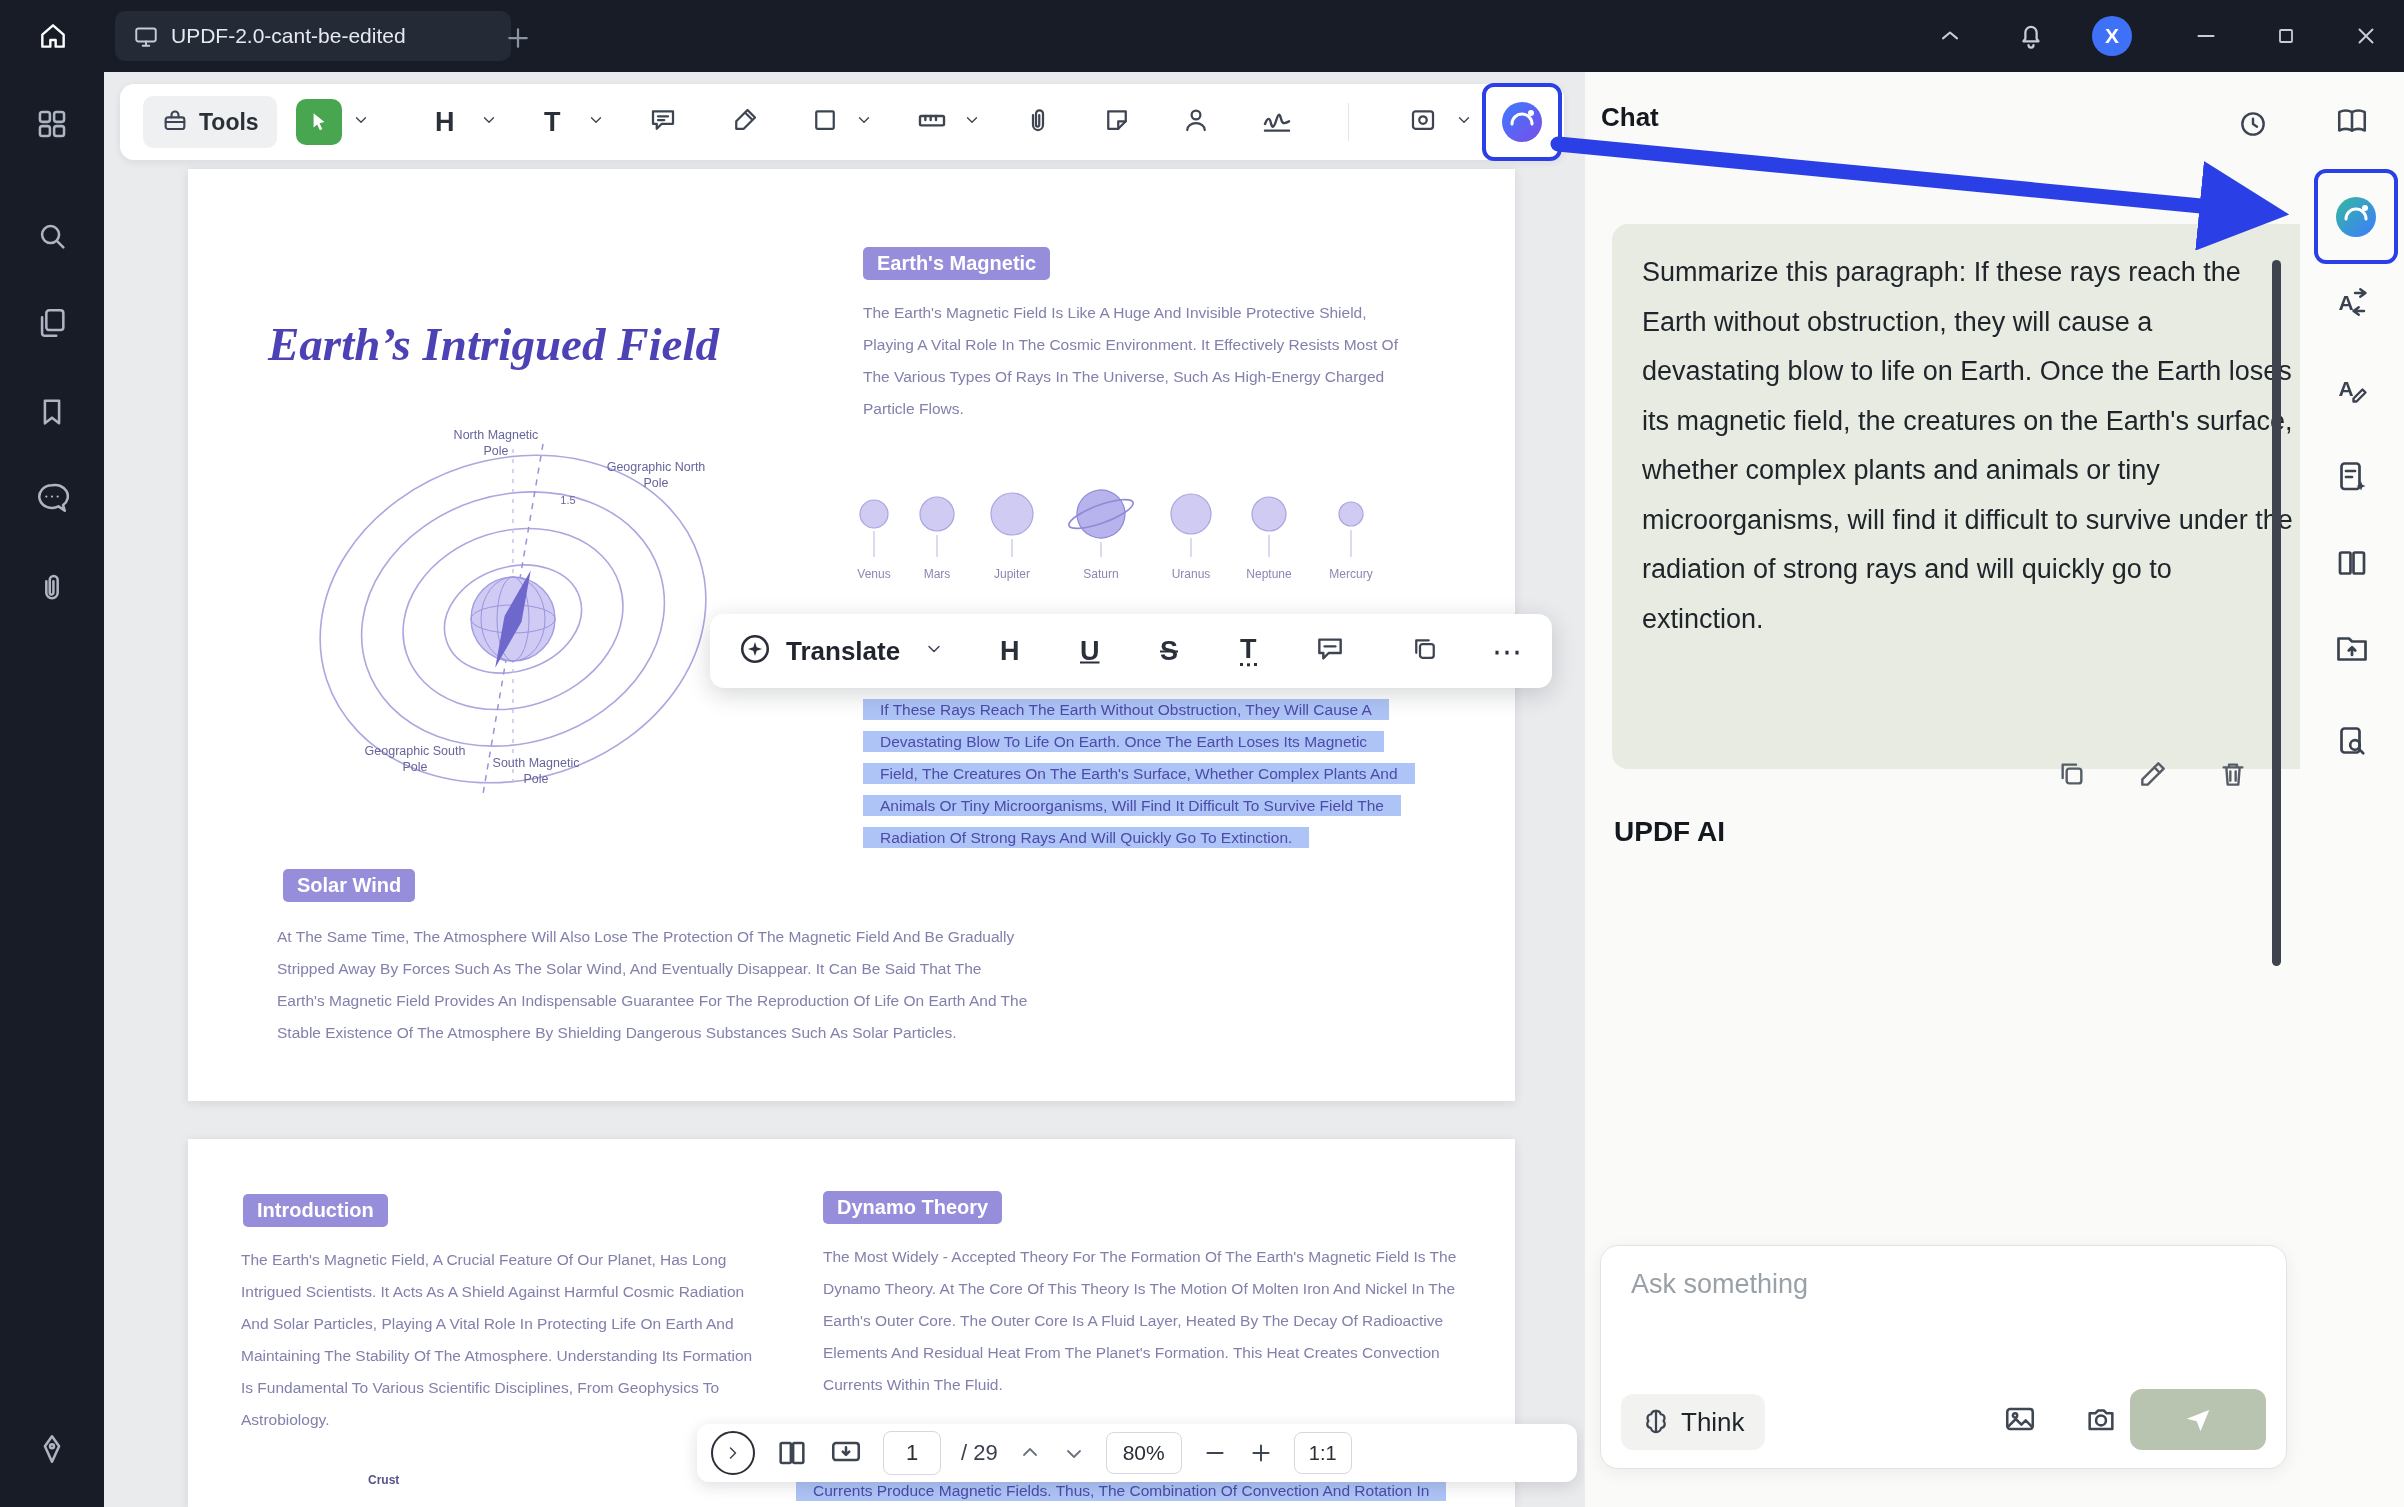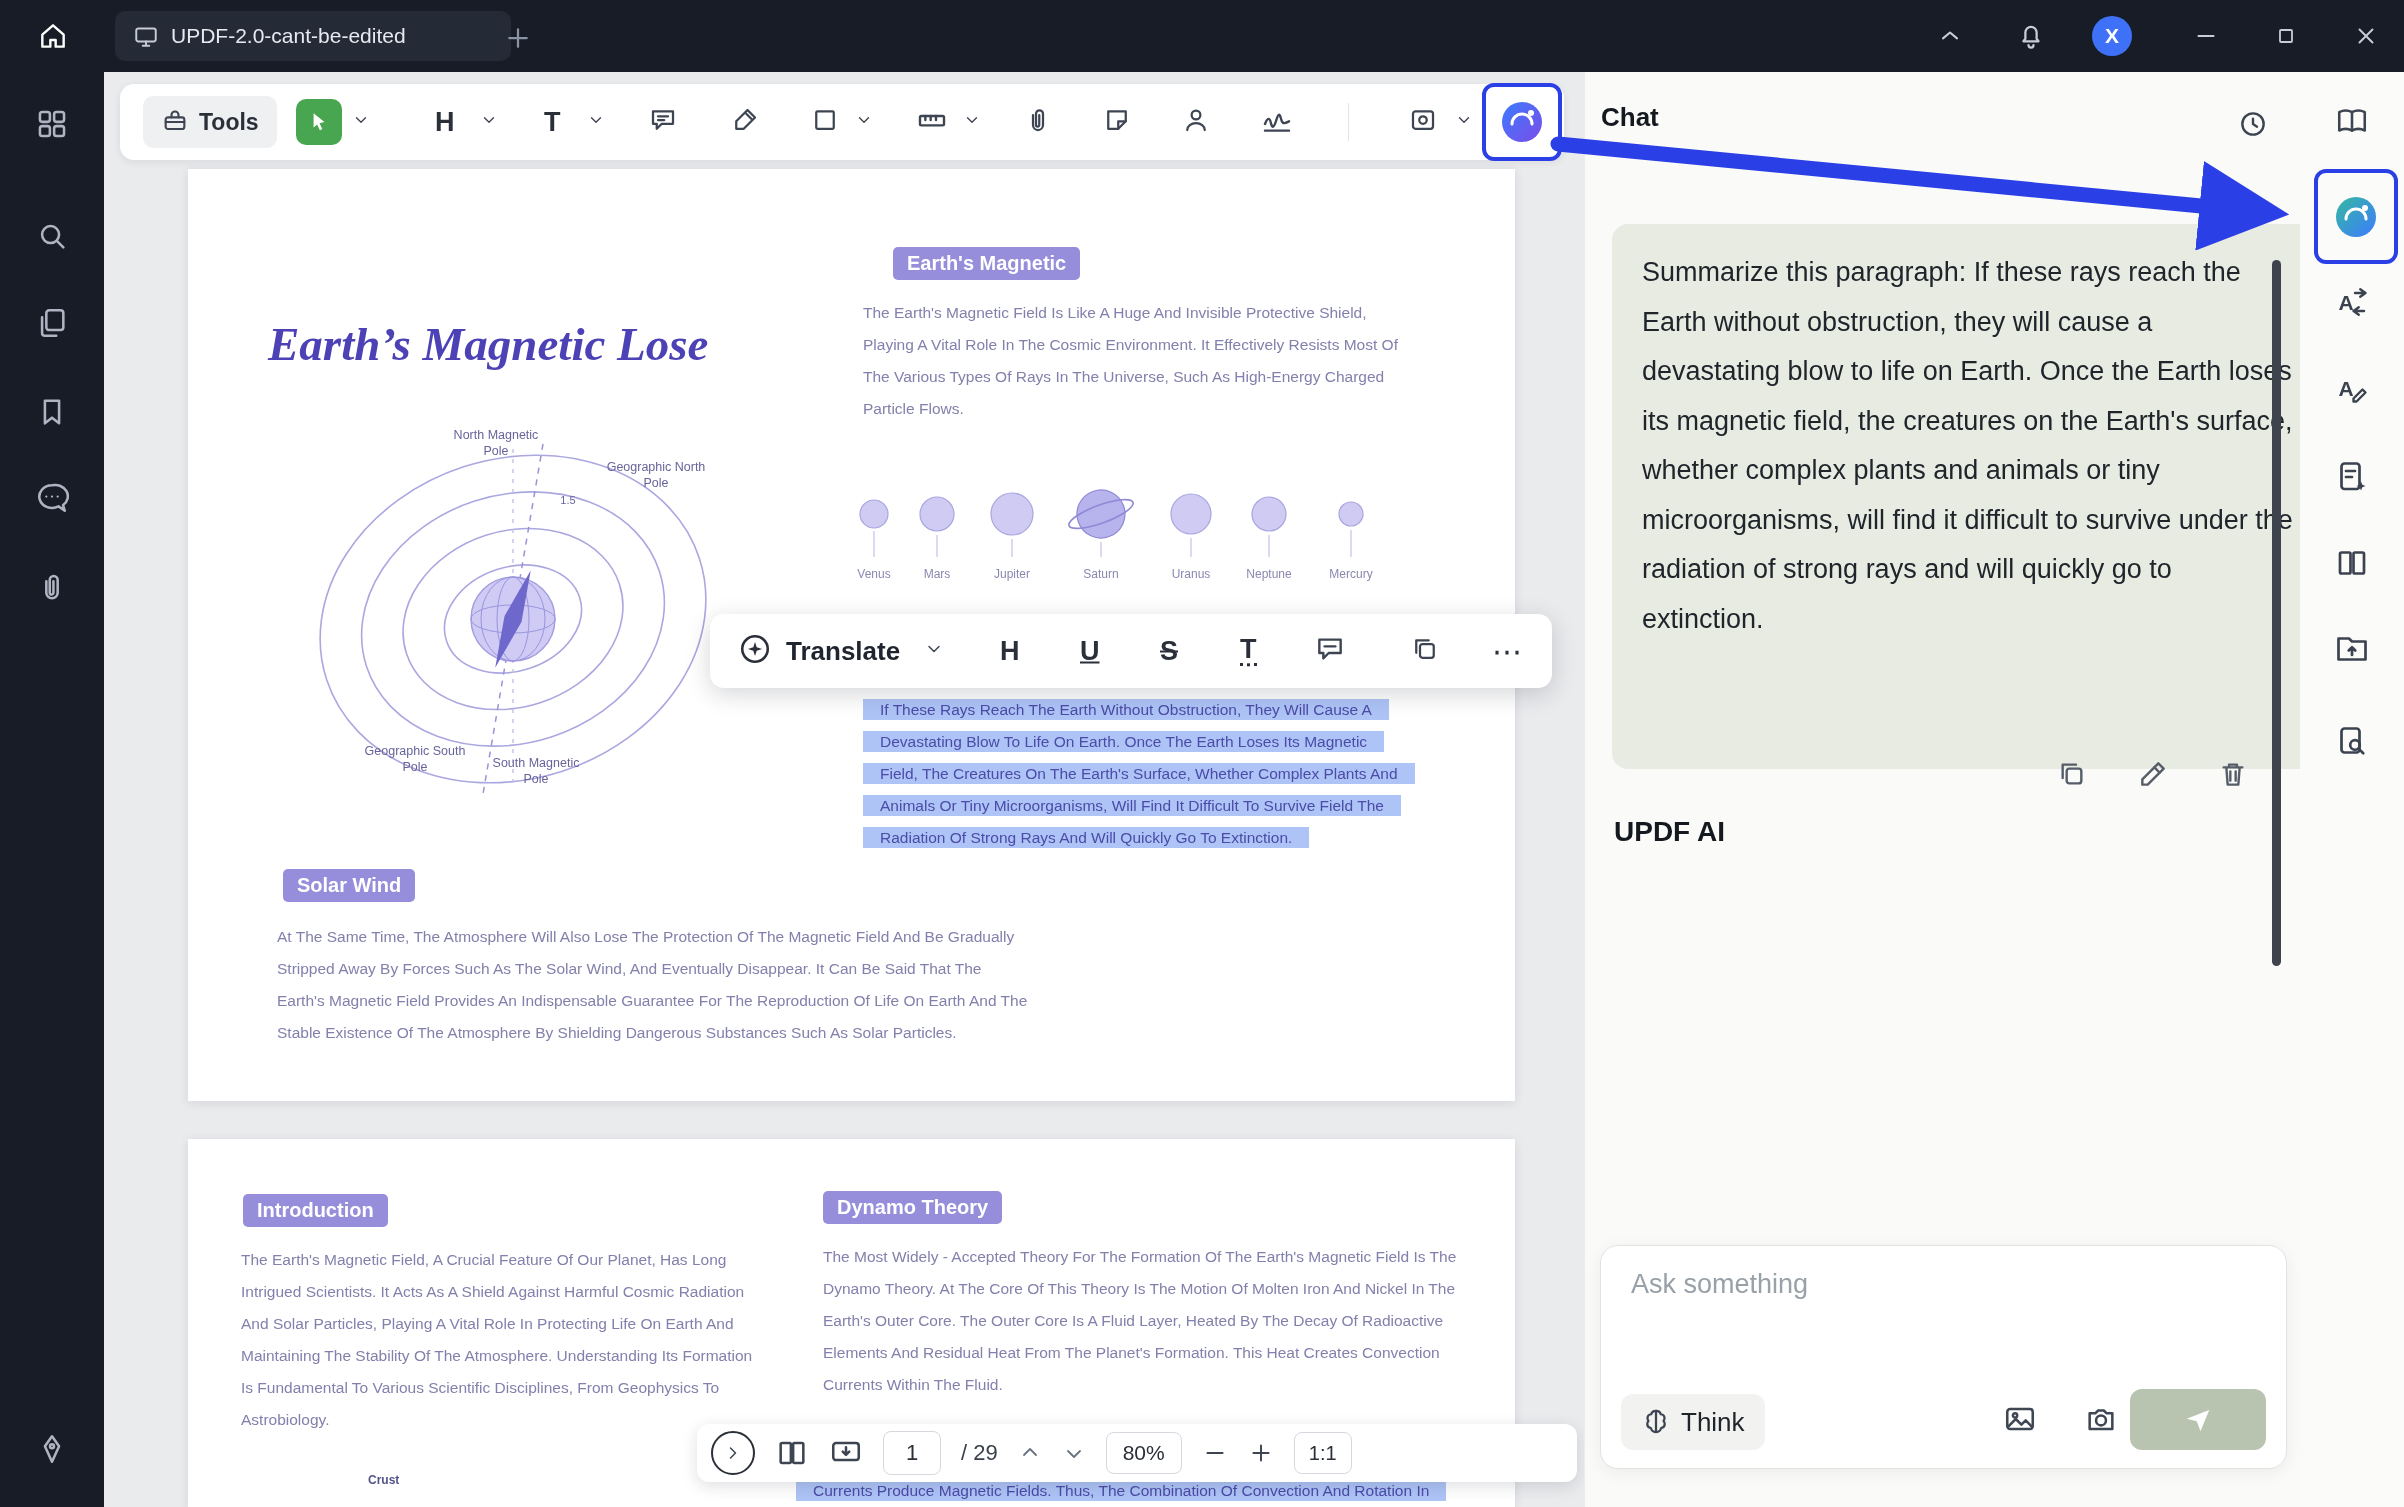--- a/index.html
+++ b/index.html
@@ -148,21 +148,21 @@
       <svg class="ic ic-light" width="34" height="34" viewBox="0 0 24 24">
           <path d="M12 3 L17 10 L12 21 L7 10 Z"></path>
           <circle cx="12" cy="10" r="1.4"></circle>
         </svg>
     </div>
   </div>
 
   <div class="a content">
 
     <div class="page" style="left:84px;top:97px;width:1327px;height:932px;">
-      <div class="a" style="left:80px;top:148px;font-family:'Liberation Serif',serif;font-size:47px;font-weight:700;font-style:italic;color:#4C42B5;">Earth’s Magnetic Lose</div>
+      <div class="a" style="left:80px;top:148px;font-family:'Liberation Serif',serif;font-size:47px;font-weight:700;font-style:italic;color:#4C42B5;">Earth’s Intrigued Field</div>
 
       <div class="a" style="left:110px;top:250px;width:430px;height:420px;">
         <svg width="430" height="420" viewBox="0 0 430 420">
           <g transform="rotate(-18 215 200)" stroke="#ABA7E0" fill="none" stroke-width="1.6">
             <ellipse cx="215" cy="200" rx="70" ry="52"></ellipse>
             <ellipse cx="215" cy="200" rx="112" ry="88"></ellipse>
             <ellipse cx="215" cy="200" rx="154" ry="124"></ellipse>
             <ellipse cx="215" cy="200" rx="196" ry="160"></ellipse>
           </g>
           <line x1="245" y1="25" x2="185" y2="375" stroke="#9893D8" stroke-width="1.5" stroke-dasharray="6 6"></line>
@@ -177,21 +177,21 @@
             <polygon points="215,148 224,200 215,252 206,200" fill="#6F68CC"></polygon>
           </g>
         </svg>
         <div class="dg-label" style="left:150px;top:8px;width:96px;">North Magnetic Pole</div>
         <div class="dg-label" style="left:300px;top:40px;width:116px;text-align:center;">Geographic North Pole</div>
         <div class="dg-label" style="left:250px;top:74px;width:40px;font-size:11px;">1.5</div>
         <div class="dg-label" style="left:54px;top:324px;width:126px;">Geographic South Pole</div>
         <div class="dg-label" style="left:188px;top:336px;width:100px;">South Magnetic Pole</div>
       </div>
 
-      <div class="a" style="left:675px;top:78px;margin-left:30px;">
+      <div class="a" style="left:675px;top:78px;">
         <span class="badge">Earth's Magnetic</span>
       </div>
       <div class="a pdf-p" style="left:675px;top:128px;width:545px;">The Earth's Magnetic Field Is Like A Huge And Invisible Protective Shield, Playing A Vital Role In The Cosmic Environment. It Effectively Resists Most Of The Various Types Of Rays In The Universe, Such As High-Energy Charged Particle Flows.</div>
 
       <div class="a" style="left:669px;top:300px;width:520px;height:130px;">
         <svg width="520" height="95" viewBox="0 0 520 95">
           <g stroke="#C5C2E8" stroke-width="1.2">
             <line x1="17" y1="62" x2="17" y2="88"></line>
               <line x1="80" y1="66" x2="80" y2="88"></line>
               <line x1="155" y1="70" x2="155" y2="88"></line>

